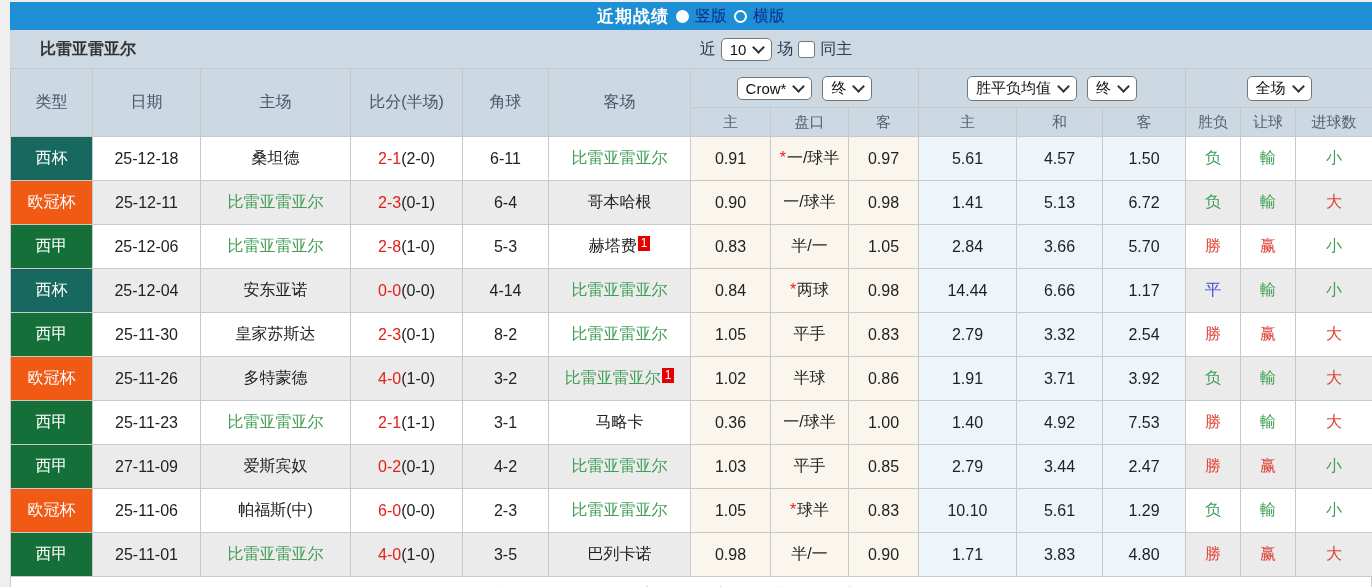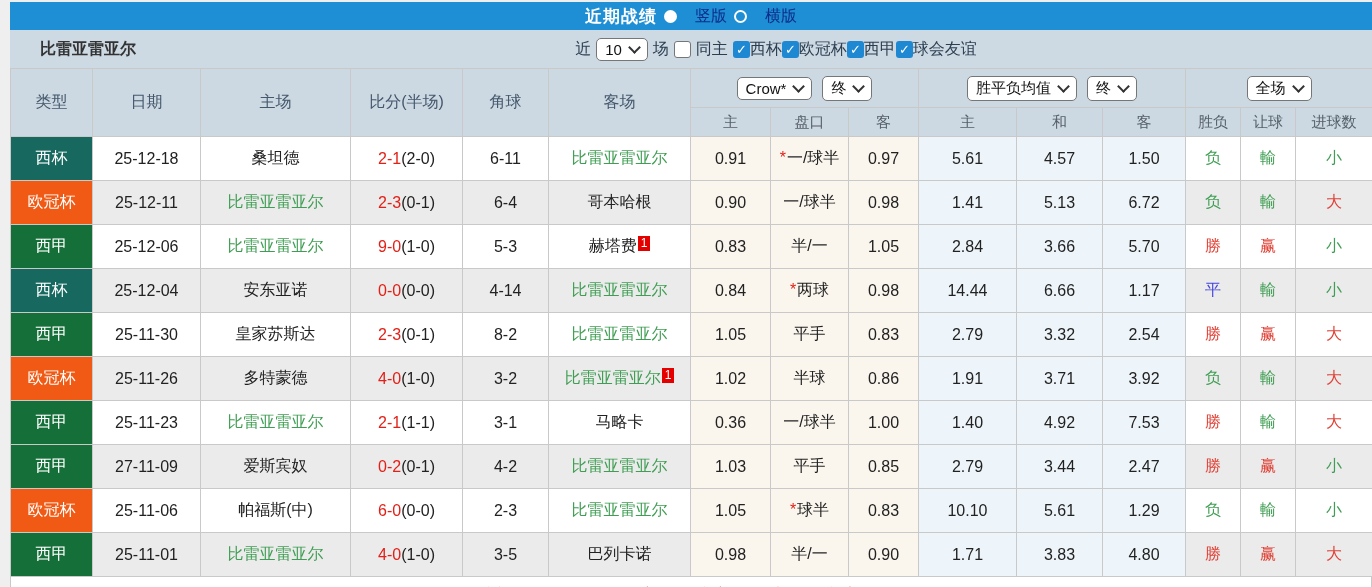--- a/index.html
+++ b/index.html
@@ -6,21 +6,21 @@
   body{
     width:1372px;height:587px;overflow:hidden;
     background:#efefef;
     font-family:"Liberation Sans","DejaVu Sans",sans-serif;
   }
   .wrap{margin-left:10px;padding-top:2px;width:1362px;}
 
   
   .topbar{height:28px;background:#1f8fd5;display:flex;align-items:center;justify-content:center;gap:7px;}
   .topbar .title{color:#ffffff;font-weight:bold;font-size:17px;letter-spacing:1px;}
-  .radio-group{display:flex;align-items:center;gap:18px;}
+  .radio-group{display:flex;align-items:center;gap:6px;}
   .radio-dot{width:13px;height:13px;border-radius:50%;border:2px solid #fff;display:inline-block;box-sizing:border-box;}
   .radio-dot.filled{background:#fff;}
   .radio-label{color:#0c2e8a;font-size:16px;}
 
   
   .filterbar{height:38px;background:#cdd9e3;position:relative;display:flex;align-items:center;font-size:16px;color:#2c3e50;}
   .team-name{position:absolute;left:30px;font-weight:bold;font-size:16px;color:#333;}
   .filtergroup{margin:0 auto;display:flex;align-items:center;gap:5px;padding-left:170px;}
   .sel{display:inline-flex;align-items:center;gap:8px;background:#fff;border:1px solid #767676;border-radius:5px;padding:2px 8px;font-size:15px;color:#111;cursor:default;}
   .chev{width:7px;height:7px;border-left:2px solid #333;border-bottom:2px solid #333;transform:rotate(-45deg);display:inline-block;margin-top:-3px;}
@@ -70,21 +70,20 @@
     <span class="team-name">比雷亚雷亚尔</span>
     <span class="filtergroup">
       <span>近</span>
       <span class="sel">
         <span>10</span>
         <span class="chev"></span>
       </span>
       <span>场</span>
       <span class="cbx off"></span>
       <span>同主</span>
-      <span id="league-filters"><span class="cbx on">✓</span><span>西杯</span><span class="cbx on">✓</span><span>欧冠杯</span><span class="cbx on">✓</span><span>西甲</span><span class="cbx on">✓</span><span>球会友谊</span></span>
     </span>
   </div>
 
   <table>
     <colgroup>
       <col style="width:82px">
         <col style="width:108px">
         <col style="width:150px">
       <col style="width:112px">
         <col style="width:86px">
@@ -184,21 +183,21 @@
           <td class="col-blue">5.13</td>
           <td class="col-blue">6.72</td>
           <td class="neutral" style="color: rgb(63, 158, 83);">负</td>
           <td class="neutral" style="color: rgb(63, 158, 83);">輸</td>
           <td class="neutral" style="color: rgb(224, 67, 56);">大</td>
         </tr>
         <tr>
           <td class="league" style="background: rgb(21, 111, 56);">西甲</td>
           <td class="neutral">25-12-06</td>
           <td class="neutral"><span class="team-green">比雷亚雷亚尔</span></td>
-          <td class="neutral"><span class="score-red">9-0</span><span>(1-0)</span></td>
+          <td class="neutral"><span class="score-red">2-8</span><span>(1-0)</span></td>
           <td class="neutral">5-3</td>
           <td class="neutral"><span>赫塔费</span><span class="card">1</span></td>
           <td class="col-beige">0.83</td>
           <td class="col-beige">半/一</td>
           <td class="col-beige">1.05</td>
           <td class="col-blue">2.84</td>
           <td class="col-blue">3.66</td>
           <td class="col-blue">5.70</td>
           <td class="neutral" style="color: rgb(224, 67, 56);">勝</td>
           <td class="neutral" style="color: rgb(224, 67, 56);">赢</td>

